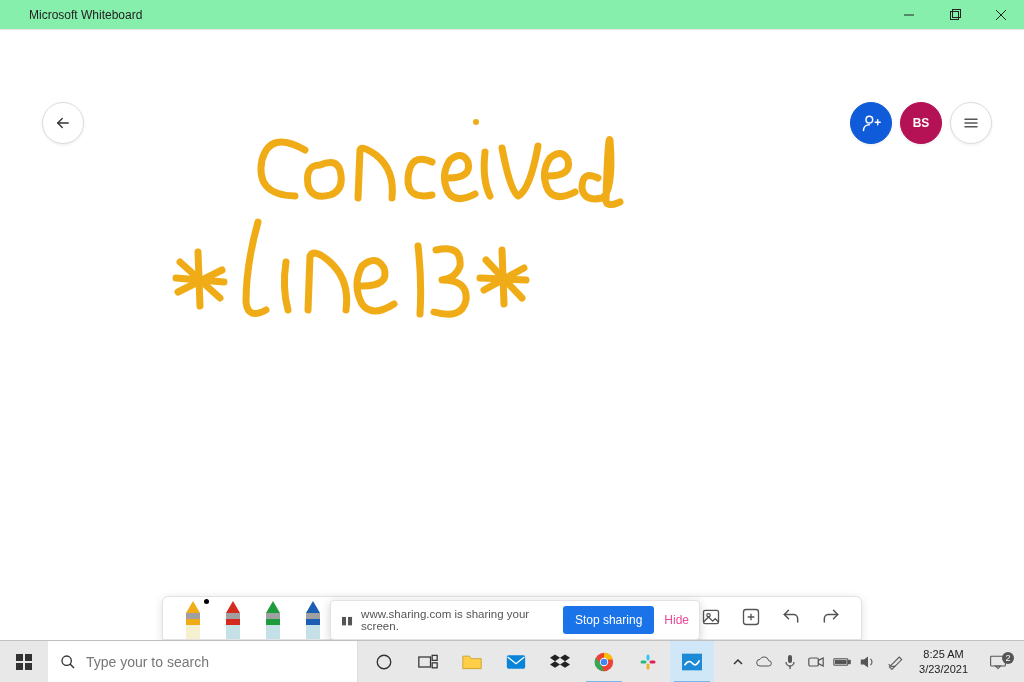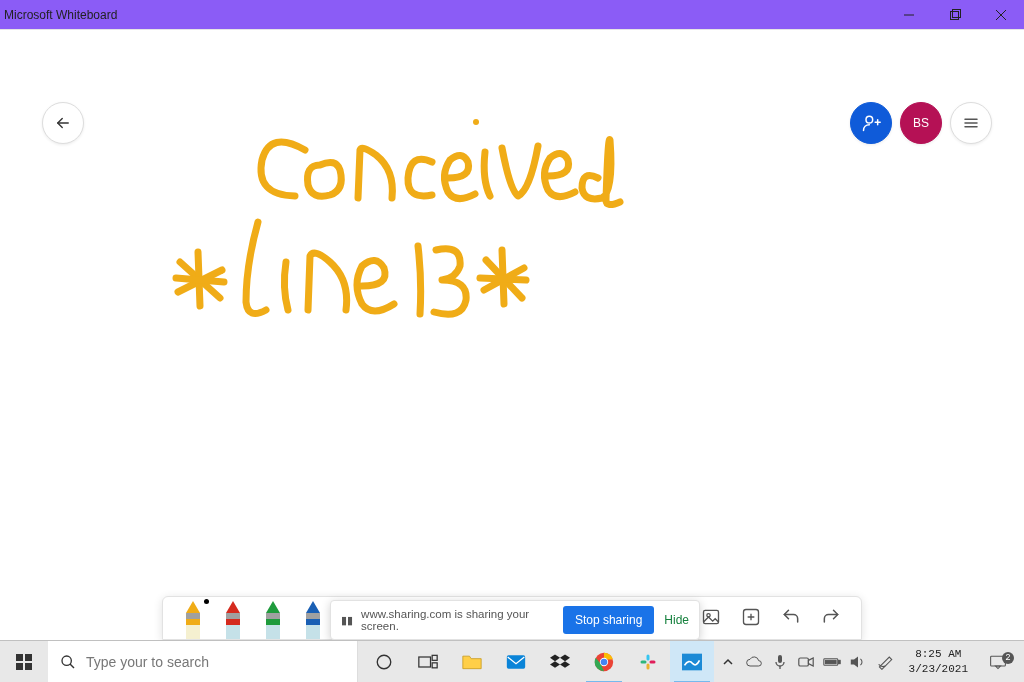--- a/index.html
+++ b/index.html
@@ -1,25 +1,25 @@
 <!DOCTYPE html>
 <html><head>
 <meta charset="utf-8">
 <style>
   * { box-sizing: border-box; margin: 0; padding: 0; }
   html, body { width: 1024px; height: 682px; overflow: hidden; font-family: "Segoe UI", Arial, sans-serif; background: #f0f0f0; }
   
   .titlebar {
     height: 30px;
-    background: #8b5cf6;
+    background: #86efac;
     border-bottom: 1px solid #e5e5e5;
     display: flex;
     align-items: center;
     justify-content: space-between;
-    padding-left: 4px;
+    padding-left: 29px;
   }
   .titlebar-title { font-size: 12px; color: #222; }
   .win-controls { display: flex; }
   .win-btn {
     width: 46px; height: 30px;
     display: flex; align-items: center; justify-content: center;
     font-size: 12px; color: #222;
   }
   .win-btn svg { stroke: #222; }
   
@@ -34,21 +34,21 @@
     position: absolute;
     width: 42px; height: 42px;
     border-radius: 50%;
     display: flex; align-items: center; justify-content: center;
     border: 1px solid #ddd;
     background: #fff;
     box-shadow: 0 1px 3px rgba(0,0,0,0.08);
   }
   .back-btn { top: 72px; left: 42px; }
   .invite-btn { top: 72px; right: 132px; background: #0f5bd9; border: 1px solid #0f5bd9; }
-  .avatar-btn { top: 72px; right: 82px; background: #b51155; border: 1px solid #b51155; color: #fff; font-size: 12px; font-weight: 400; text-align: right; }
+  .avatar-btn { top: 72px; right: 82px; background: #b51155; border: 1px solid #b51155; color: #fff; font-size: 12px; font-weight: 700; text-align: right; }
   .menu-btn { top: 72px; right: 32px; }
   
   
   .ink-layer { position: absolute; inset: 0; }
   
   
   .wb-toolbar {
     position: absolute;
     bottom: 0px;
     left: 50%;
@@ -97,21 +97,21 @@
     font-size: 12px;
     z-index: 10;
   }
   .share-pause { color: #555; margin-right: 8px; font-size: 11px; }
   .share-text { color: #555; flex: 1; font-size: 11.5px; }
   .share-stop {
     background: #1a73e8; color: #ffffff; border: none;
     padding: 7px 12px; border-radius: 3px; font-size: 12px;
     margin-right: 10px;
   }
-  .share-hide { color: #15803d; font-size: 12px; }
+  .share-hide { color: #ec4899; font-size: 12px; }
   
   
   .taskbar {
     position: absolute;
     bottom: 0; left: 0; right: 0;
     height: 42px;
     background: #e8e8e8;
     border-top: 1px solid #c0c0c0;
     display: flex;
     align-items: stretch;
@@ -143,21 +143,20 @@
   }
   .task-icon.active::after {
     content: ""; position: absolute; bottom: 0; left: 4px; right: 4px;
     height: 2px; background: #76b9ed;
   }
   .tray {
     margin-left: auto;
     display: flex;
     align-items: center;
     padding-right: 4px;
-    font-family: Liberation Mono, monospace;
   }
   .tray-icon {
     width: 26px; height: 42px;
     display: flex; align-items: center; justify-content: center;
     color: #444;
   }
   .clock {
     display: flex; flex-direction: column; align-items: center; justify-content: center;
     font-size: 11px; color: #222;
     padding: 0 8px;

